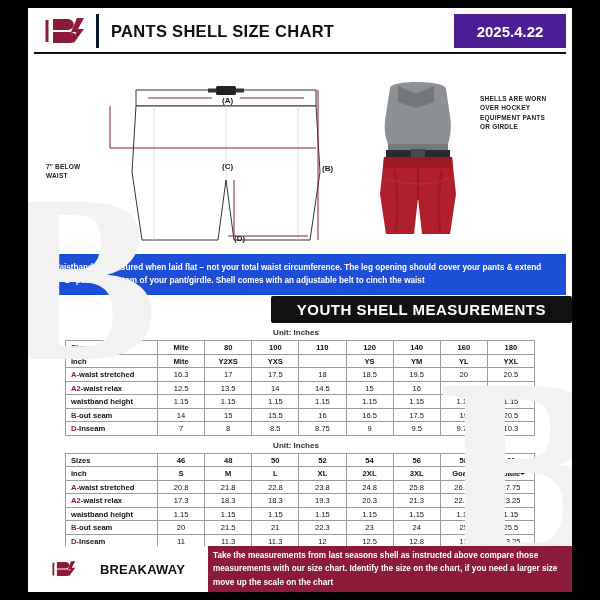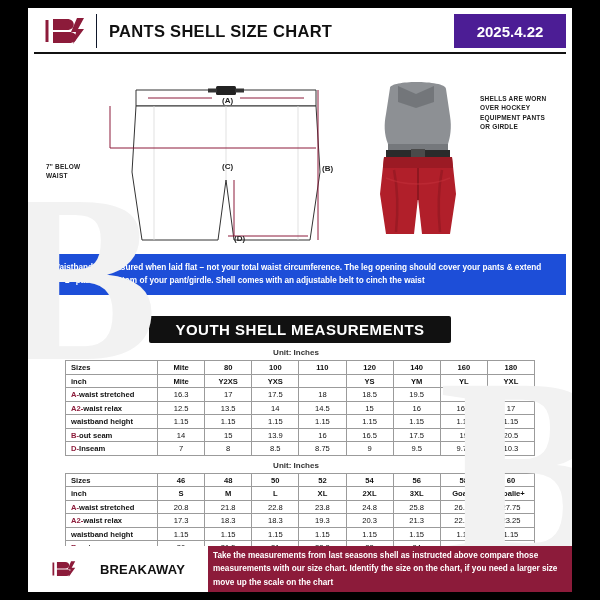--- a/index.html
+++ b/index.html
@@ -47,21 +47,21 @@
     display:flex; align-items:center; justify-content:center;
   }
   .header-title {
     flex:1;
     background:#ffffff;
     display:flex; align-items:center;
     font-size:16.5px;
     font-weight:bold;
     letter-spacing:0.3px;
     color:#111;
-    border-left:1px solid #0f172a;
+    border-left:3px solid #0f172a;
     padding-left:12px;
   }
   .header-date {
     width:112px;
     background:#4c1d95;
     color:#fff;
     font-size:15px;
     font-weight:bold;
     display:flex; align-items:center; justify-content:center;
   }
@@ -103,22 +103,22 @@
     margin:4px 6px 0 6px;
     padding:7px 18px 8px 18px;
     text-align:left;
     font-size:8.2px;
     line-height:1.6;
     font-weight:bold;
   }
 
   
   .section-title-wrap {
-    display:flex; justify-content:center;
-    margin-top:21px;
+    display:flex; justify-content:flex-end;
+    margin-top:1px;
   }
   .section-title {
     background:#111;
     color:#fff;
     font-size:15px;
     font-weight:bold;
     letter-spacing:0.5px;
     padding:5px 26px;
     border-radius:2px;
   }
@@ -333,21 +333,21 @@
             <td>1.15</td>
             <td>1.15</td>
             <td>1.15</td>
             <td>1.15</td>
             <td>1.15</td>
           </tr>
           <tr>
             <td class="rowlabel"><span class="pre">B-</span>out seam</td>
             <td>14</td>
             <td>15</td>
-            <td>13.9</td>
+            <td>15.5</td>
             <td>16</td>
             <td>16.5</td>
             <td>17.5</td>
             <td>19</td>
             <td>20.5</td>
           </tr>
           <tr>
             <td class="rowlabel"><span class="pre">D-</span>Inseam</td>
             <td>7</td>
             <td>8</td>

